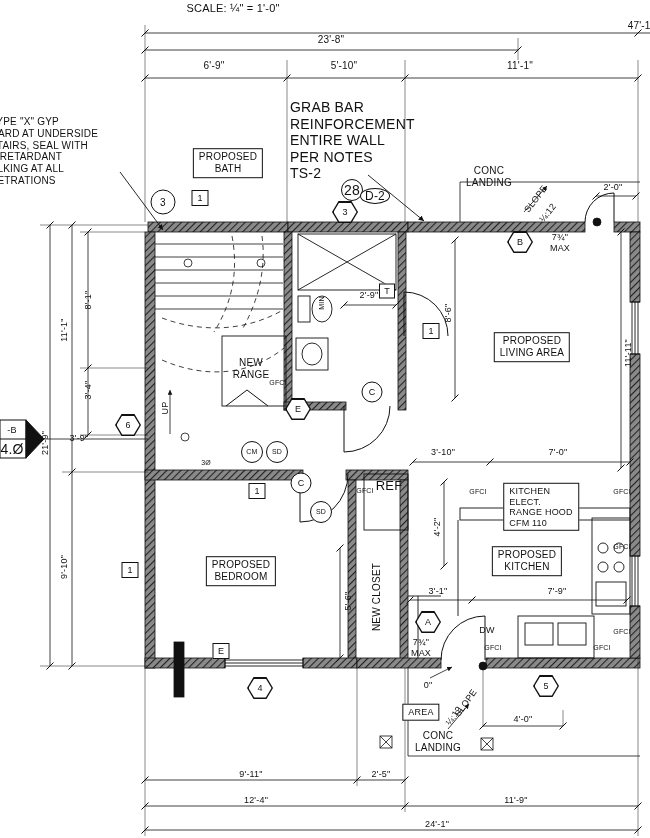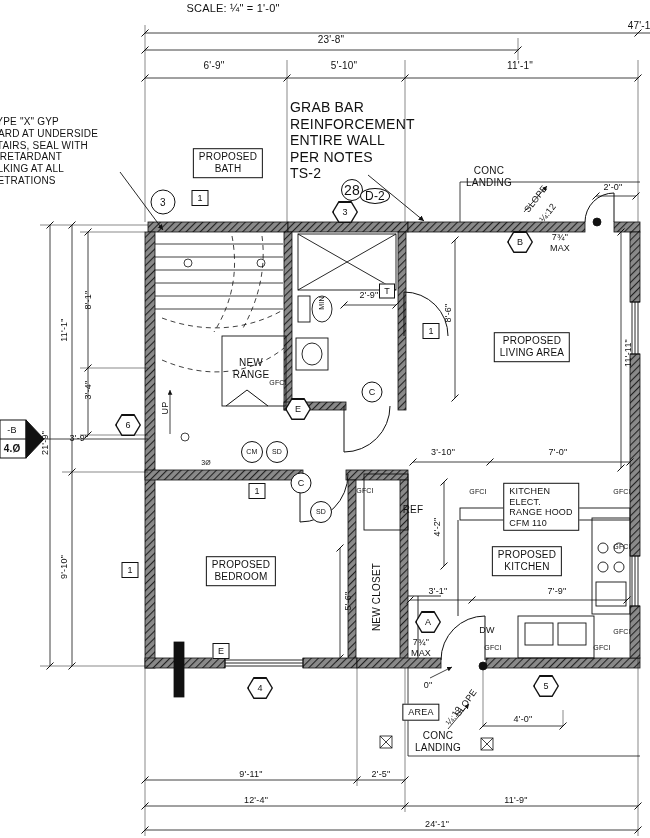--- a/index.html
+++ b/index.html
@@ -303,29 +303,29 @@
       <div class="ann circle" style="left: 372px; top: 392px; font-size: 9px; --rot: 0deg; width: 19px; height: 19px;">C</div>
       <div class="ann plain" style="left: 165px; top: 408px; font-size: 9px; --rot: -90deg;">UP</div>
       <div class="ann hex" style="left: 128px; top: 425px; font-size: 9px; --rot: 0deg;"><div class="hex-inner">6</div></div>
       <div class="ann plain" style="left: 79px; top: 438px; font-size: 9px; --rot: 0deg;">3'-9"</div>
       <div class="ann plain" style="left: 88px; top: 300px; font-size: 9px; --rot: -90deg;">8'-1"</div>
       <div class="ann plain" style="left: 64px; top: 330px; font-size: 9px; --rot: -90deg;">11'-1"</div>
       <div class="ann plain" style="left: 88px; top: 390px; font-size: 9px; --rot: -90deg;">3'-4"</div>
       <div class="ann plain" style="left: 45px; top: 443px; font-size: 9px; --rot: -90deg;">21'-9"</div>
       <div class="ann plain" style="left: 64px; top: 567px; font-size: 9px; --rot: -90deg;">9'-10"</div>
       <div class="ann plain" style="left: 12px; top: 430px; font-size: 9px; --rot: 0deg;">-B</div>
-      <div class="ann plain" style="left: 12px; top: 449px; font-size: 10px; font-weight: bold; --rot: 0deg;">4.Ø</div>
+      <div class="ann plain" style="left: 12px; top: 449px; font-size: 14px; --rot: 0deg;">4.Ø</div>
       <div class="ann circle" style="left: 252px; top: 452px; font-size: 7px; --rot: 0deg; width: 20px; height: 20px;">CM</div>
       <div class="ann circle" style="left: 277px; top: 452px; font-size: 7px; --rot: 0deg; width: 20px; height: 20px;">SD</div>
       <div class="ann circle" style="left: 301px; top: 483px; font-size: 9px; --rot: 0deg; width: 19px; height: 19px;">C</div>
       <div class="ann circle" style="left: 321px; top: 512px; font-size: 7px; --rot: 0deg; width: 20px; height: 20px;">SD</div>
       <div class="ann square" style="left: 257px; top: 491px; font-size: 9px; --rot: 0deg; width: 15px; height: 14px;">1</div>
       <div class="ann plain" style="left: 206px; top: 463px; font-size: 7px; --rot: 0deg;">3Ø</div>
       <div class="ann plain" style="left: 365px; top: 491px; font-size: 7px; --rot: 0deg;">GFCI</div>
-      <div class="ann plain" style="left: 389px; top: 510px; font-size: 10px; margin-left: 24px; --rot: 0deg;">REF</div>
+      <div class="ann plain" style="left: 389px; top: 486px; font-size: 13px; --rot: 0deg;">REF</div>
       <div class="ann plain" style="left: 443px; top: 452px; font-size: 9px; --rot: 0deg;">3'-10"</div>
       <div class="ann plain" style="left: 558px; top: 452px; font-size: 9px; --rot: 0deg;">7'-0"</div>
       <div class="ann plain" style="left: 478px; top: 492px; font-size: 7px; --rot: 0deg;">GFCI</div>
       <div class="ann plain" style="left: 622px; top: 492px; font-size: 7px; --rot: 0deg;">GFCI</div>
       <div class="ann box" style="left: 541px; top: 507px; font-size: 9px; --rot: 0deg; text-align: left;">KITCHEN
 ELECT.
 RANGE HOOD
 CFM 110</div>
       <div class="ann plain" style="left: 437px; top: 527px; font-size: 9px; --rot: -90deg;">4'-2"</div>
       <div class="ann plain" style="left: 622px; top: 547px; font-size: 7px; --rot: 0deg;">GFCI</div>

